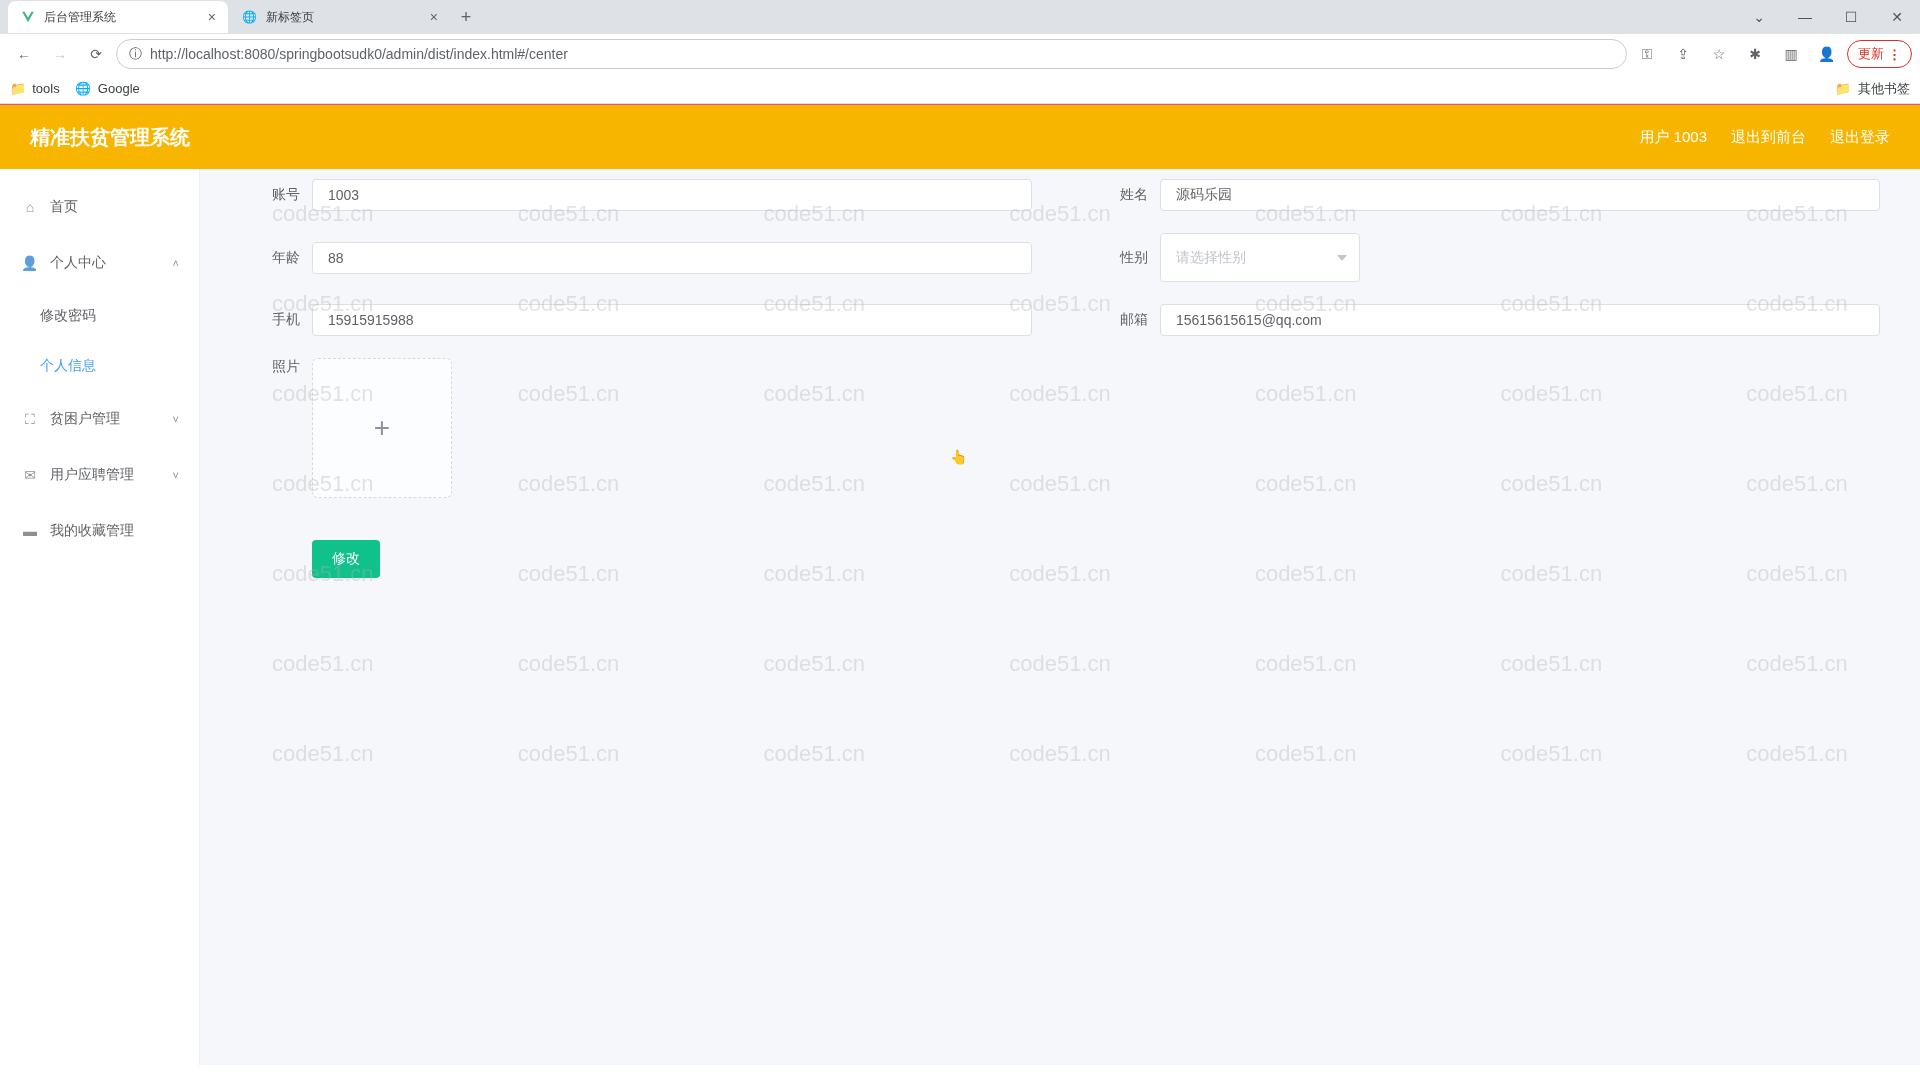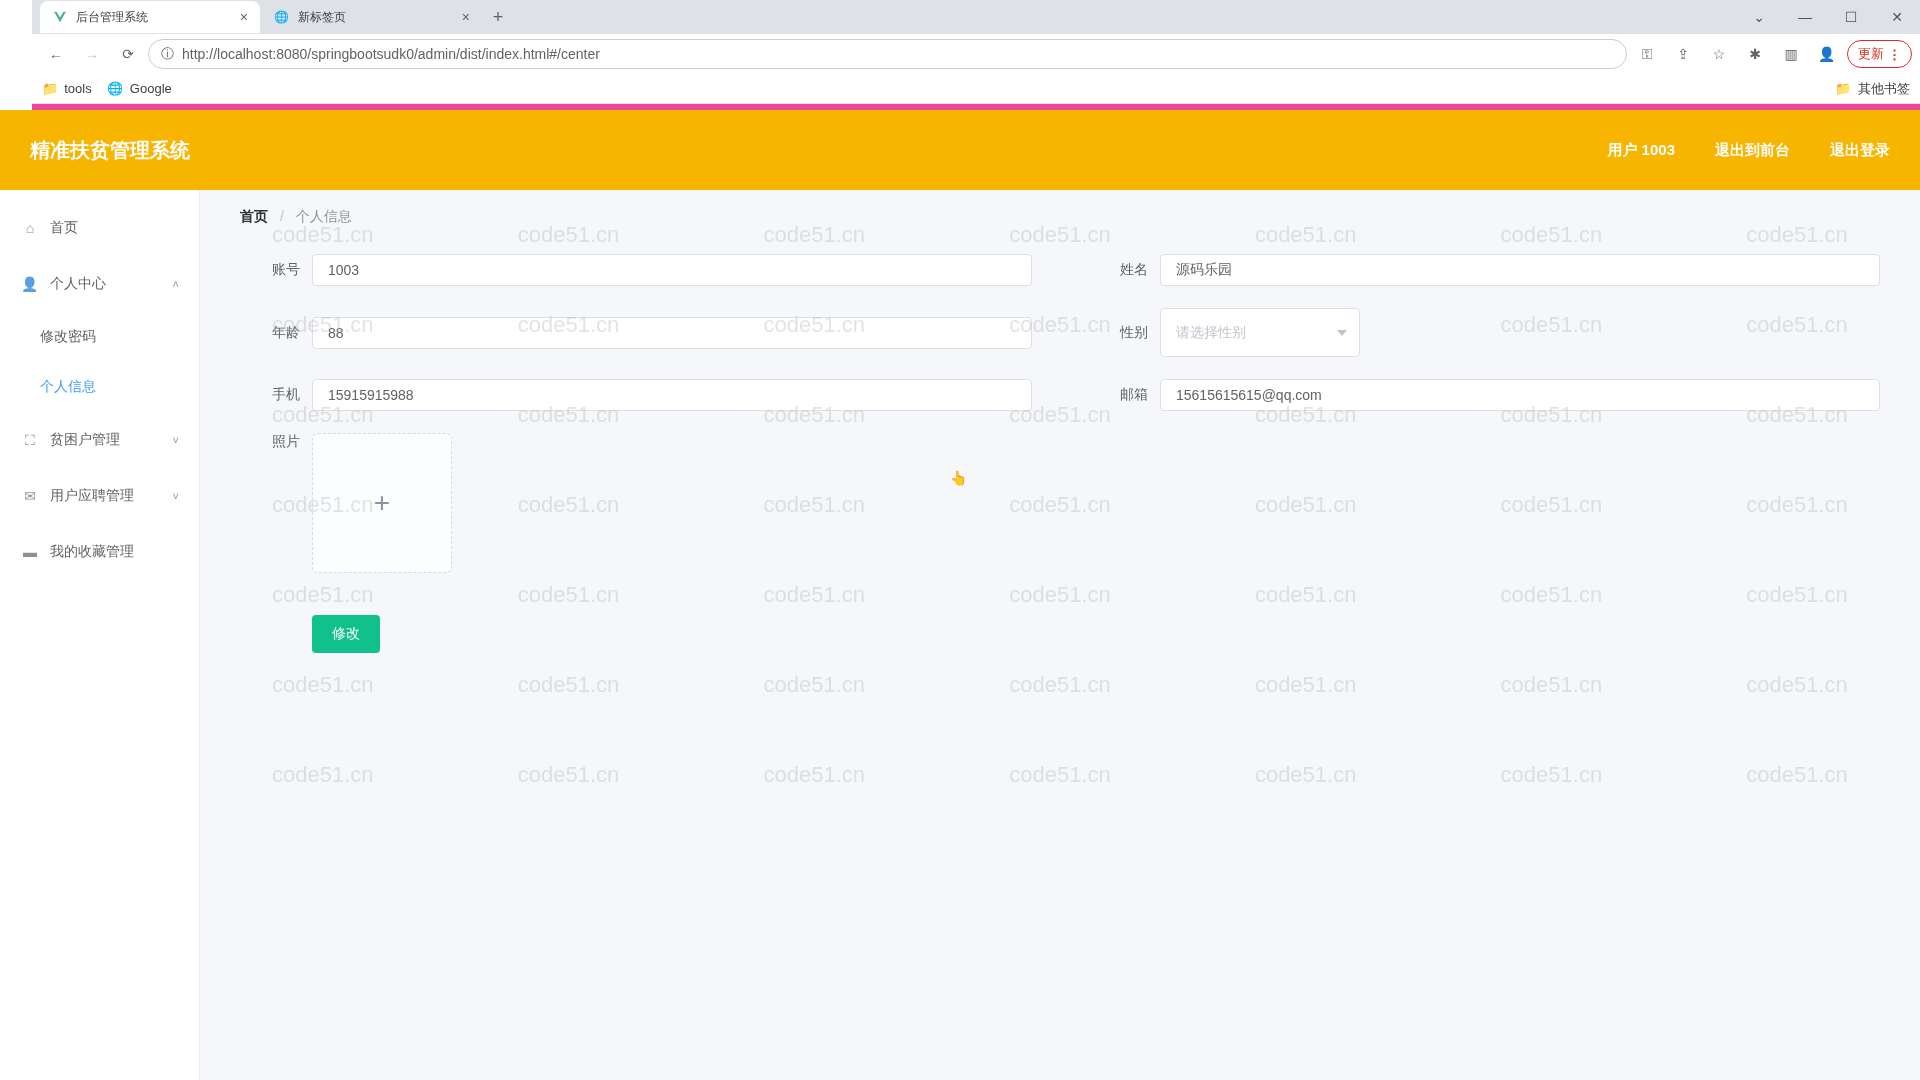--- a/index.html
+++ b/index.html
@@ -1,19 +1,19 @@
 <!DOCTYPE html>
 <html><head>
 <meta charset="utf-8">
 <style>
 * { box-sizing: border-box; margin: 0; padding: 0; }
 body { font-family: "Microsoft YaHei", Arial, sans-serif; font-size: 14px; color: #333; background: #fff; overflow: hidden; }
 
 
-.browser-chrome { background: #fff; border-bottom: 6px solid #ec4899; margin-left: 32px; }
+.browser-chrome { background: #fff; border-bottom: 1px solid #ec4899; }
 .tab-bar { display: flex; align-items: center; height: 34px; background: #dee1e6; padding-left: 8px; }
 .tab { display: flex; align-items: center; height: 32px; padding: 0 12px; background: #fff; border-radius: 8px 8px 0 0; margin-right: 2px; min-width: 220px; position: relative; font-size: 12px; color: #3c4043; }
 .tab.inactive { background: #dee1e6; }
 .tab .favicon { width: 16px; height: 16px; margin-right: 8px; display: inline-flex; align-items: center; justify-content: center; }
 .tab .tab-close { margin-left: auto; font-size: 14px; color: #5f6368; }
 .new-tab-btn { width: 28px; height: 28px; display: flex; align-items: center; justify-content: center; font-size: 18px; color: #5f6368; }
 .win-controls { margin-left: auto; display: flex; }
 .win-btn { width: 46px; height: 34px; display: flex; align-items: center; justify-content: center; color: #555; }
 
 .addr-bar { display: flex; align-items: center; height: 40px; padding: 0 8px; gap: 4px; }
@@ -24,23 +24,23 @@
 .toolbar-icon { width: 32px; height: 32px; display: flex; align-items: center; justify-content: center; color: #5f6368; }
 .update-btn { border: 1px solid #d93025; color: #d93025; border-radius: 16px; padding: 4px 10px; font-size: 13px; display: flex; align-items: center; gap: 4px; }
 .update-btn .dots { font-weight: bold; }
 
 .bookmark-bar { display: flex; align-items: center; height: 30px; padding: 0 10px; gap: 16px; font-size: 13px; color: #3c4043; border-bottom: 1px solid #e0e0e0; }
 .bookmark-item { display: flex; align-items: center; gap: 6px; }
 .bookmark-right { margin-left: auto; }
 .folder-icon { color: #f5b400; }
 
 
-.app-header { height: 80px; background: #f7b500; display: flex; align-items: center; padding: 0 30px; color: #fff; }
+.app-header { height: 64px; background: #f7b500; display: flex; align-items: center; padding: 0 30px; color: #fff; }
 .app-title { font-size: 20px; font-weight: bold; }
-.header-right { margin-left: auto; display: flex; gap: 40px; font-size: 15px; font-weight: bold; }
+.header-right { margin-left: auto; display: flex; gap: 24px; font-size: 15px; }
 
 
 .app-body { display: flex; height: calc(100vh - 184px); }
 .sidebar { width: 200px; background: #fff; border-right: 1px solid #eee; padding-top: 10px; }
 .side-item { display: flex; align-items: center; height: 56px; padding: 0 20px; color: #606266; font-size: 14px; cursor: pointer; }
 .side-item .side-icon { width: 20px; margin-right: 10px; display: inline-flex; align-items: center; justify-content: center; opacity: 0.7; }
 .side-item .arrow { margin-left: auto; font-size: 11px; color: #909399; }
 .side-subitem { display: flex; align-items: center; height: 50px; padding-left: 40px; color: #606266; font-size: 14px; cursor: pointer; }
 .side-subitem.active { color: #409eff; }
 
@@ -238,25 +238,20 @@
           <span>code51.cn</span>
           <span>code51.cn</span>
           <span>code51.cn</span>
           <span>code51.cn</span>
           <span>code51.cn</span>
           <span>code51.cn</span>
           <span>code51.cn</span>
         </div>
     </div>
 
-    <div class="breadcrumb">
-      <span class="home">首页</span>
-      <span class="sep">/</span>
-      <span class="current">个人信息</span>
-    </div>
 
     <div class="form-area">
       <div class="form-row">
         <div class="form-group">
           <label class="form-label">账号</label>
           <input class="form-input" value="1003" style="">
         </div>
         <div class="form-group">
           <label class="form-label">姓名</label>
           <input class="form-input" value="源码乐园" style="">

